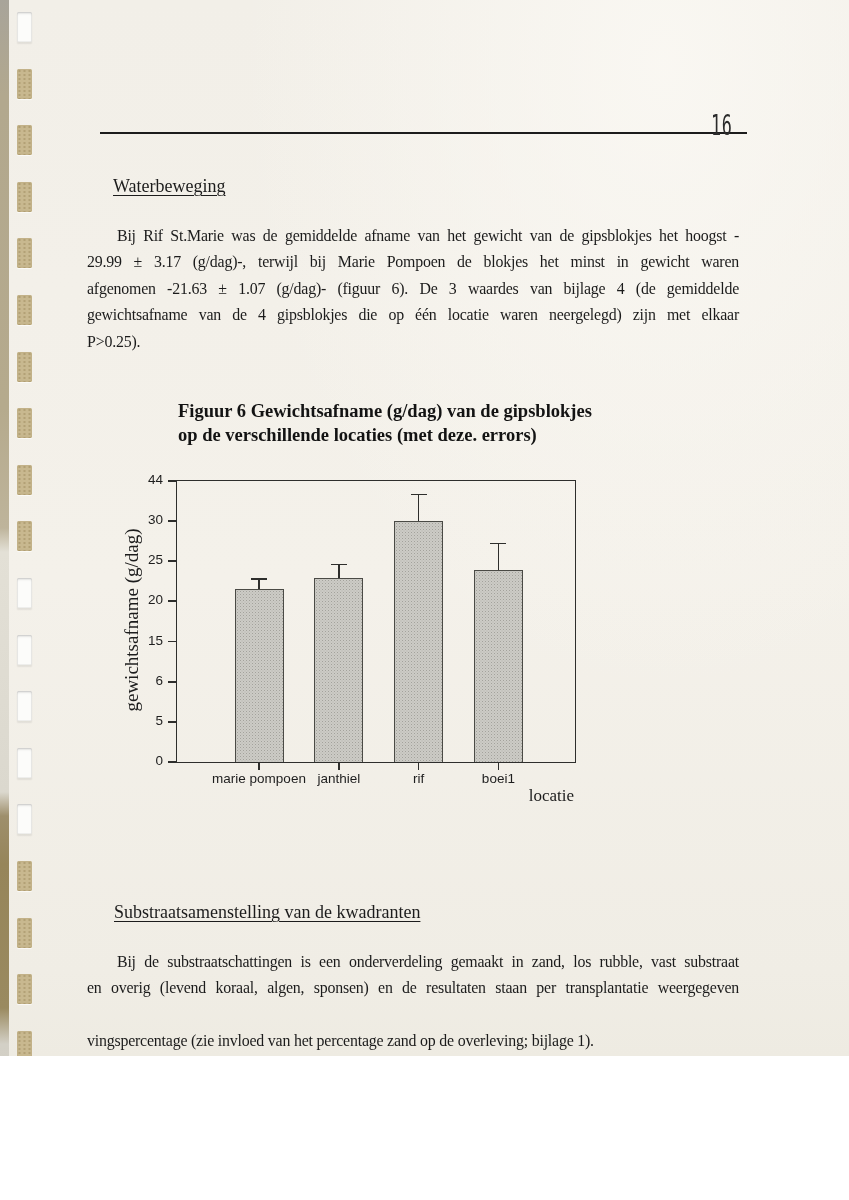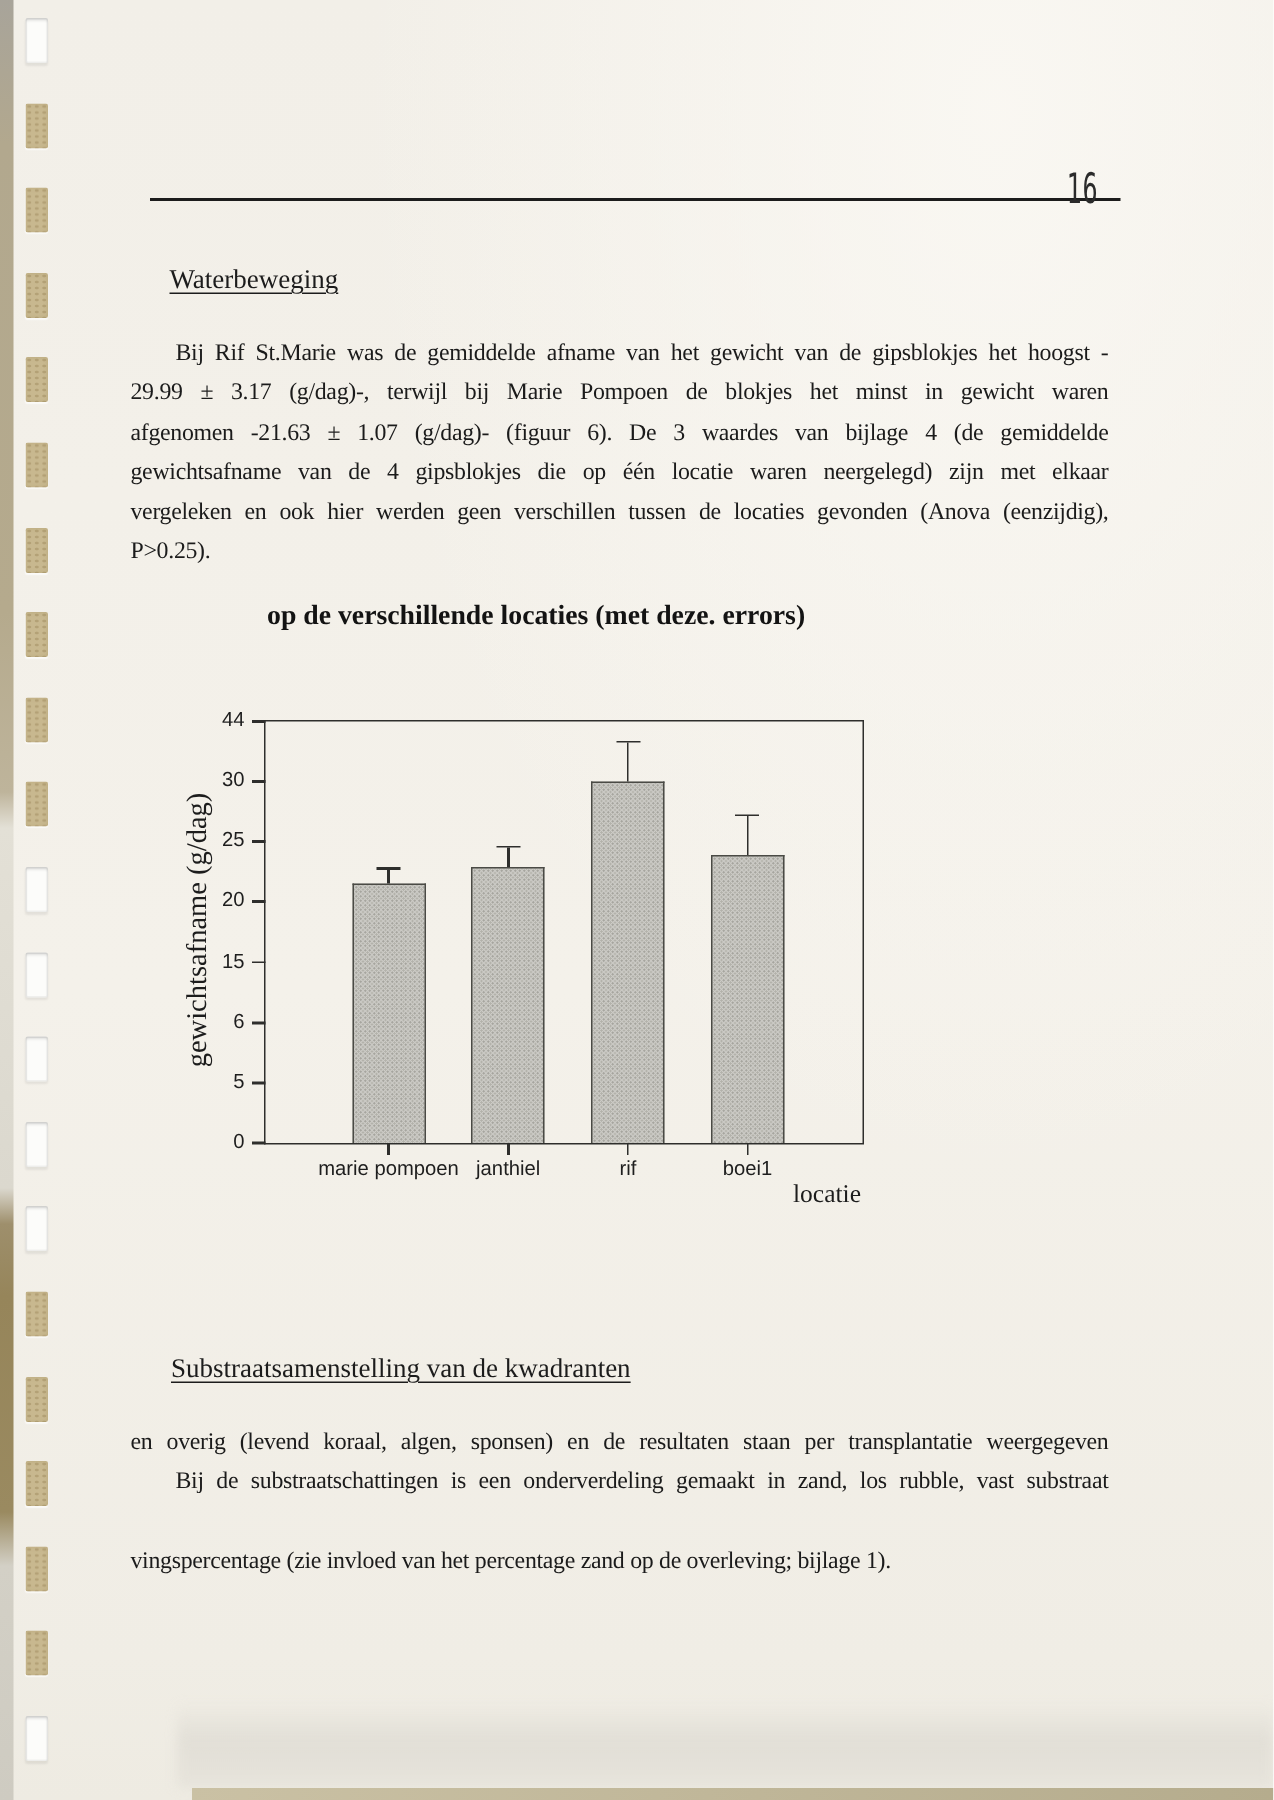--- a/index.html
+++ b/index.html
@@ -1,18 +1,18 @@
 <!DOCTYPE html>
 <html><head>
 <meta charset="utf-8">
 <style>
   html,body{margin:0;padding:0;}
   body{width:849px;height:1200px;font-family:"Liberation Serif",serif;}
   .page{
-    position:relative;width:849px;height:1200px;overflow:hidden;
+    position:relative;width:849px;height:1056px;overflow:hidden;
     background:
       radial-gradient(ellipse at 78% 6%, rgba(250,248,243,.9) 0%, rgba(250,248,243,0) 45%),
       linear-gradient(to bottom,#f2efe8 0%,#f4f1ea 55%,#f0ede5 92%,#eeebe2 100%);
     color:#1d1d1d;
   }
   
   .edge-strip{position:absolute;left:0;top:0;width:9px;height:1200px;
     background:linear-gradient(to bottom,
       #a8a49a 0%,#b2a88e 8%,#b5aa8d 34%,#beb49b 44%,#e3e0d6 46%,
       #dbd8ce 66%,#9e8f6c 68%,#96855a 72%,#9a8a60 84%,#d3d0c6 87%,#cecbc1 100%);}
@@ -104,25 +104,25 @@
 
   <div class="rule"></div>
   <div class="page-num">16</div>
 
   <div class="h1">Waterbeweging</div>
   <div class="para para1">
       <div class="line first">Bij Rif St.Marie was de gemiddelde afname van het gewicht van de gipsblokjes het hoogst -</div>
       <div class="line">29.99 ± 3.17 (g/dag)-, terwijl bij Marie Pompoen de blokjes het minst in gewicht waren</div>
       <div class="line">afgenomen -21.63 ± 1.07 (g/dag)- (figuur 6). De 3 waardes van bijlage 4 (de gemiddelde</div>
       <div class="line">gewichtsafname van de 4 gipsblokjes die op één locatie waren neergelegd) zijn met elkaar</div>
-      <div class="line">vergeleken en ook hier werden geen verschillen tussen de locaties gevonden (Anova (eenzijdig),</div>
       <div class="line last">P&gt;0.25).</div>
     </div>
 
   <div class="fig-title">
+      <div class="line">Figuur 6 Gewichtsafname (g/dag) van de gipsblokjes</div>
       <div class="line last">op de verschillende locaties (met deze. errors)</div>
     </div>
 
   <div>
     <div class="y-title">gewichtsafname (g/dag)</div>
     <div class="plot" id="plot">
         <div class="ytick" style="top: 280px;"></div>
         <div class="yticklabel" style="top: 272px;">0</div>
         <div class="ytick" style="top: 239.857px;"></div>
         <div class="yticklabel" style="top: 231.857px;">5</div>
@@ -157,22 +157,22 @@
         <div class="errline" style="left: 320.5px; bottom: 191.883px; height: 25.6914px;"></div>
         <div class="errcap" style="left: 313.4px; bottom: 217.574px;"></div>
         <div class="xtick" style="left: 320.5px;"></div>
         <div class="xticklabel" style="left: 321.4px;">boei1</div>
       </div>
     <div class="x-title">locatie</div>
   </div>
 
   <div class="h2">Substraatsamenstelling van de kwadranten</div>
   <div class="para para2">
+      <div class="line first">Bij de substraatschattingen is een onderverdeling gemaakt in zand, los rubble, vast substraat</div>
       <div class="line">en overig (levend koraal, algen, sponsen) en de resultaten staan per transplantatie weergegeven</div>
-      <div class="line first">Bij de substraatschattingen is een onderverdeling gemaakt in zand, los rubble, vast substraat</div>
     </div>
   <div class="para para3">
       <div class="line last">vingspercentage (zie invloed van het percentage zand op de overleving; bijlage 1).</div>
     </div>
 
   <div class="smudge"></div>
   <div class="bottom-edge"></div>
 </div>
 
 </body></html>

